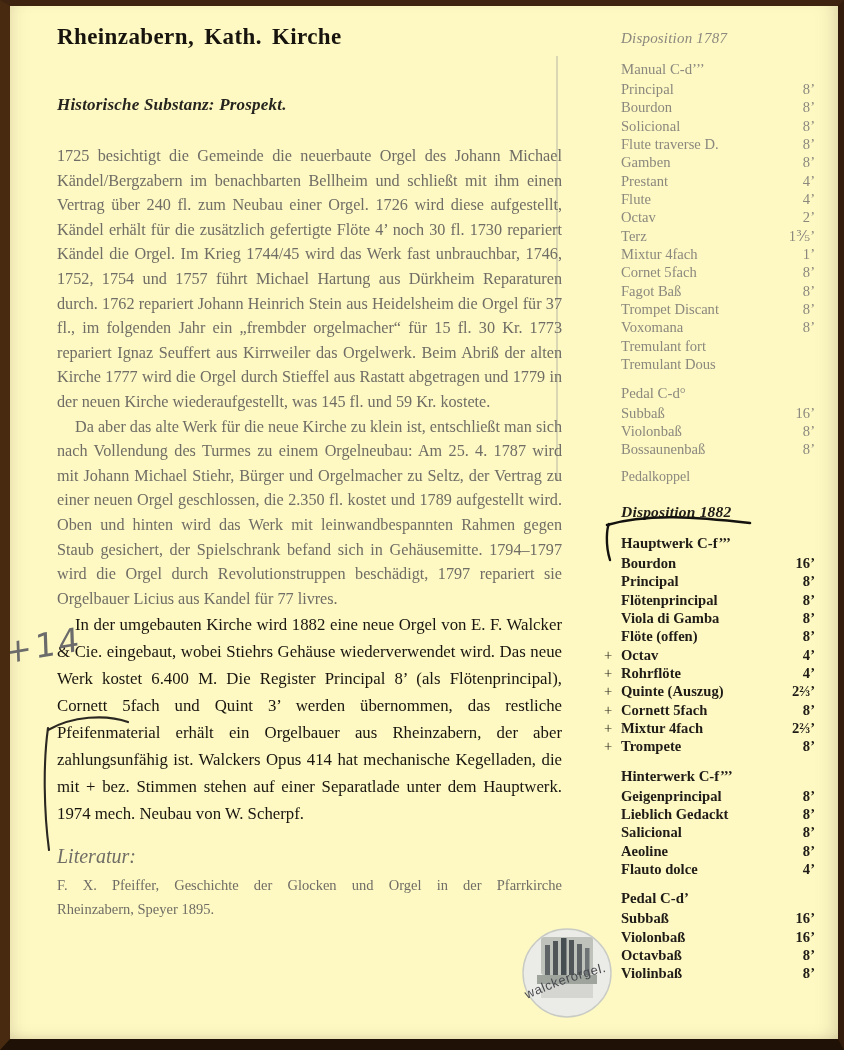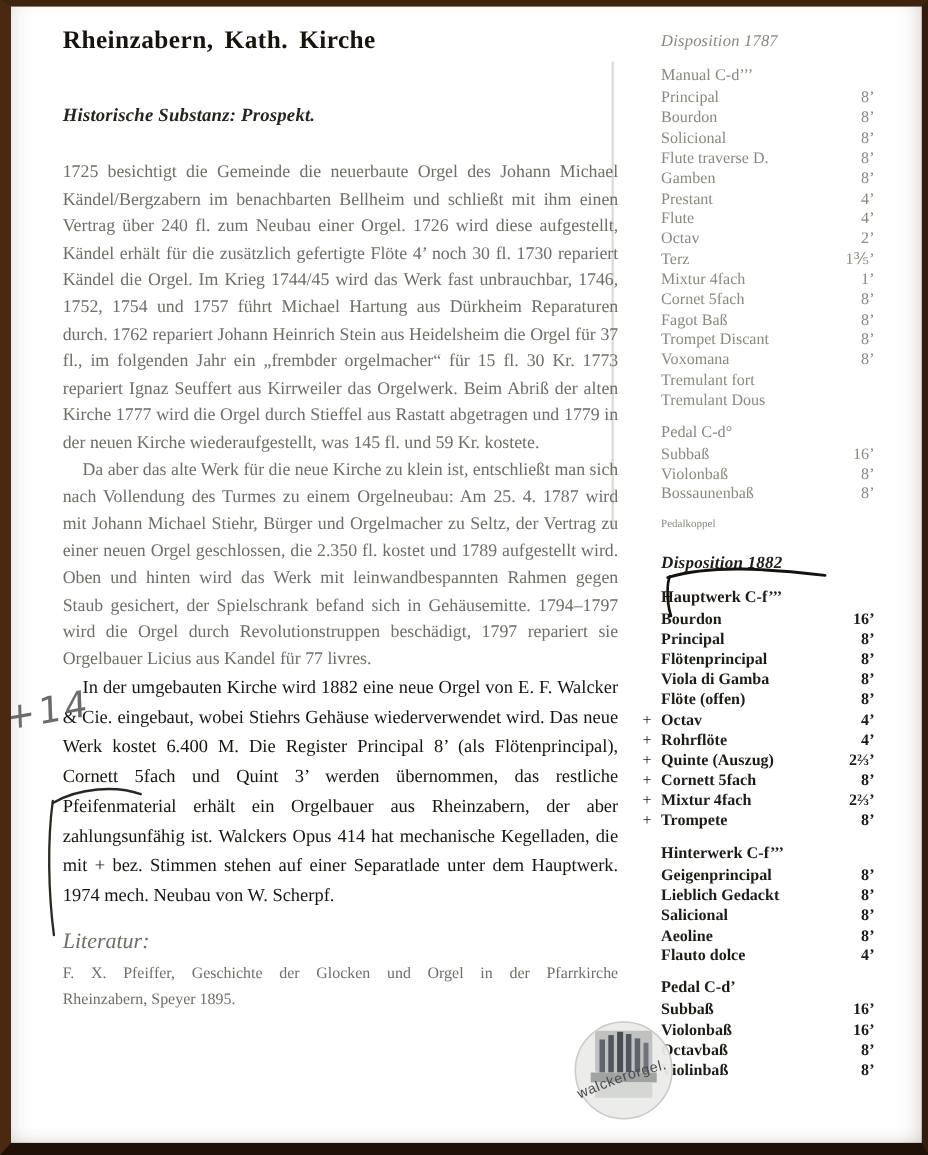--- a/index.html
+++ b/index.html
@@ -1,21 +1,21 @@
 <!DOCTYPE html>
 <html lang="de"><head>
 <meta charset="utf-8">
 <style>
   * { margin:0; padding:0; box-sizing:border-box; }
   html,body { background:#2a1709; }
   body { font-family:"Liberation Serif","DejaVu Serif",serif; }
 
   .page {
     position:relative; width:844px; height:1050px;
-    background:#ffffff;
+    background:#fef9c3;
     border-style:solid;
     border-color:#3e2410 #331c0b #1f1106 #472a10;
     border-width:6px 6px 11px 10px;
     overflow:hidden;
     box-shadow: inset -16px 0 20px -14px rgba(120,100,80,.28),
                 inset 16px 0 20px -16px rgba(120,100,80,.22),
                 inset 0 -10px 16px -12px rgba(100,80,60,.25);
   }
 
   
@@ -36,21 +36,21 @@
   }
   .para.dark { font-size:16.8px; line-height:27px; color:#18150f; }
   .para.indent { text-indent:18px; }
 
   .literature { margin-top:18px; color:#6f6d65; }
   .lit-label { font-style:italic; font-size:20px; margin-bottom:5px; }
   .lit-line { font-size:14.5px; line-height:24px; text-align:justify; }
   .lit-line.just { text-align-last:justify; }
 
   
-  .right-col { position:absolute; left:591px; top:22px; width:194px; }
+  .right-col { position:absolute; left:611px; top:22px; width:194px; }
 
   .dispo0 { color:#8b887e; }
   .dispo1 { color:#1f1c17; font-weight:bold; margin-top:16px; }
 
   .dispo-title { font-size:15px; line-height:20px; font-style:italic; margin-bottom:12px; letter-spacing:.2px; }
   .dispo1 .dispo-title { font-size:15.5px; }
 
   .section { margin-top:10px; }
   .dispo-title + .section { margin-top:0; }
   .dispo1 .section + .section { margin-top:11px; }
@@ -58,21 +58,21 @@
   .sec-head { font-size:14.8px; line-height:19px; margin-bottom:1px; }
   .sec-name { }
 
   .stop-row {
     position:relative; display:flex; justify-content:space-between;
     font-size:14.6px; line-height:18.35px;
   }
   .plus-cell { position:absolute; left:-17px; font-weight:normal; }
   .stop-pitch { text-align:right; }
 
-  .extra { font-size:10px; line-height:18.35px; }
+  .extra { font-size:14px; line-height:18.35px; }
   .dispo0 .extra { margin-top:9px; }
 
   
   .col-divider {
     position:absolute; left:546px; top:50px; width:2px; height:425px;
     background:rgba(175,172,162,.45);
   }
   .margin-note {
     position:absolute; left:-6px; top:620px;
     font-family:"DejaVu Sans",sans-serif; font-size:33px; color:#6b6b6b;

